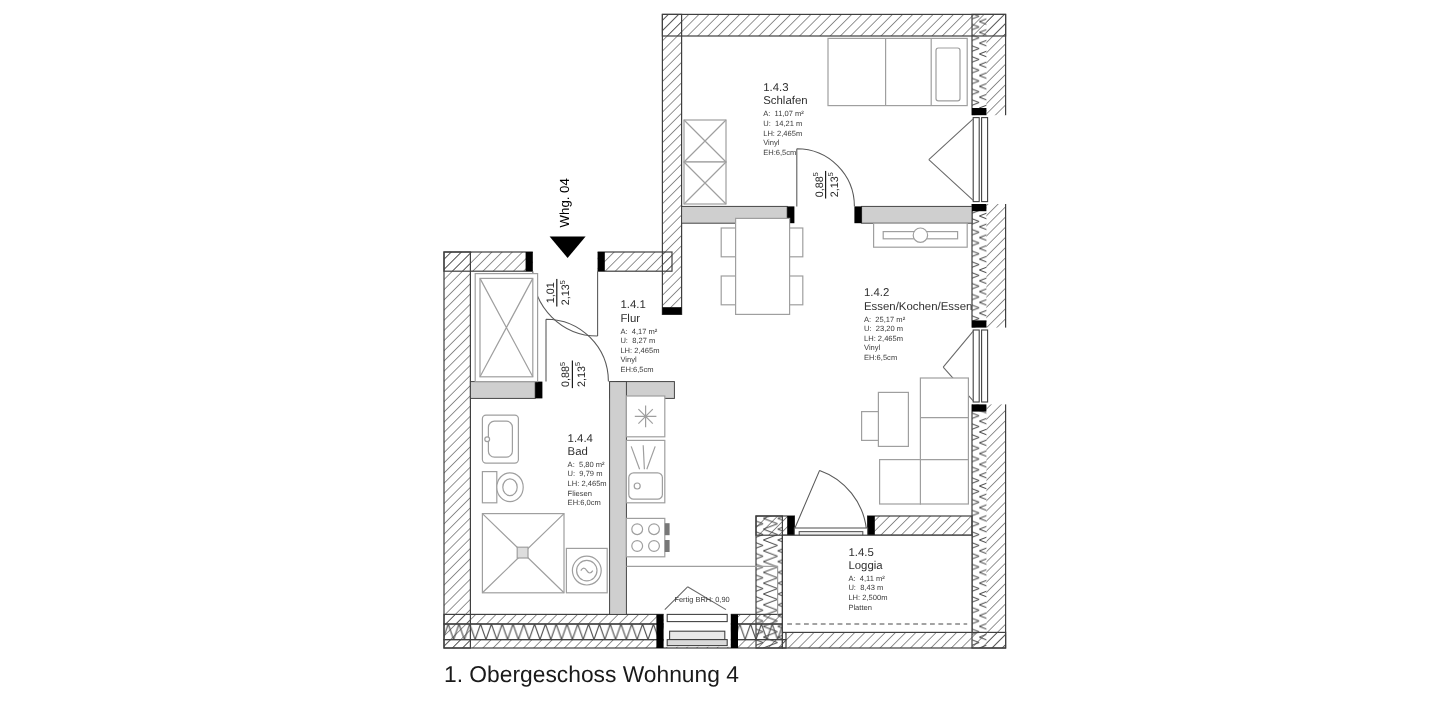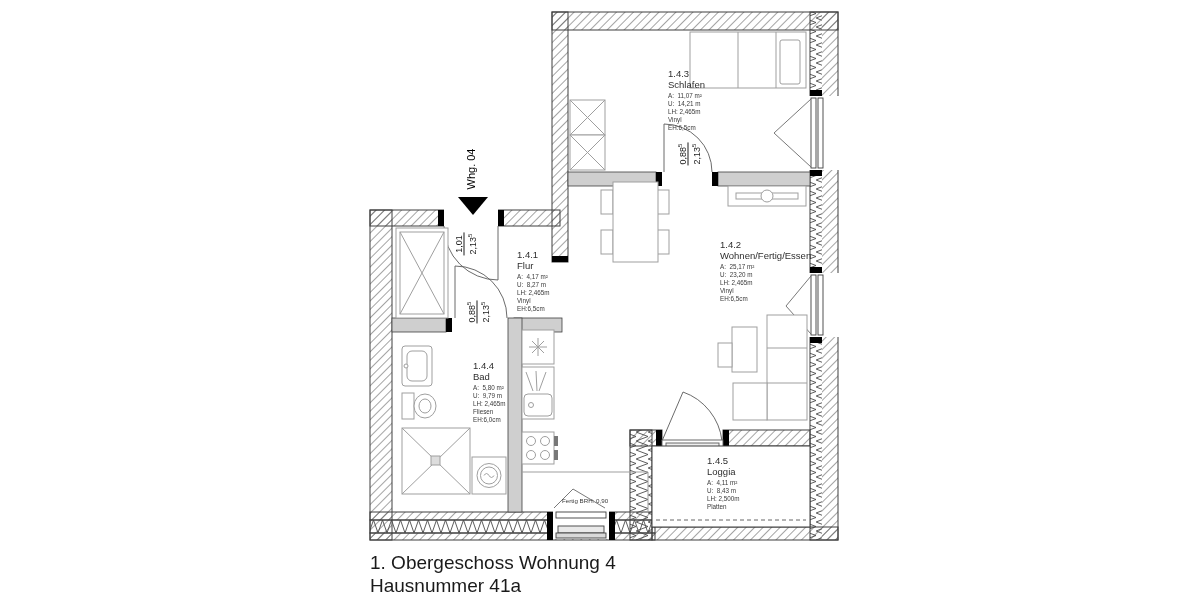--- a/index.html
+++ b/index.html
@@ -201,21 +201,21 @@
         <rect x="400" y="232" width="44" height="82"></rect>
         <path d="M400,232 L444,314 M444,232 L400,314" fill="none"></path>
       </g>
     </g>
 
     <polygon points="458,197 488,197 473,215" fill="#000"></polygon>
   </svg>
 
   <div class="whg-label" style="left:471px;top:169px;">Whg. 04</div>
 
-  <div class="room-label" style="left:668px;top:68px;">
+  <div class="room-label" style="left:636px;top:68px;">
     <div class="rno">1.4.3</div>
     <div class="rname">Schlafen</div>
     <div class="rspecs">
       <div>A:  11,07 m²</div>
       <div>U:  14,21 m</div>
       <div>LH: 2,465m</div>
       <div>Vinyl</div>
       <div>EH:6,5cm</div>
     </div>
   </div>
@@ -227,21 +227,21 @@
       <div>A:  4,17 m²</div>
       <div>U:  8,27 m</div>
       <div>LH: 2,465m</div>
       <div>Vinyl</div>
       <div>EH:6,5cm</div>
     </div>
   </div>
 
   <div class="room-label" style="left:720px;top:239px;">
     <div class="rno">1.4.2</div>
-    <div class="rname">Wohnen/Fertig/Essen</div>
+    <div class="rname">Essen/Kochen/Essen</div>
     <div class="rspecs">
       <div>A:  25,17 m²</div>
       <div>U:  23,20 m</div>
       <div>LH: 2,465m</div>
       <div>Vinyl</div>
       <div>EH:6,5cm</div>
     </div>
   </div>
 
   <div class="room-label" style="left:473px;top:360px;">
@@ -279,16 +279,15 @@
 
   <div class="dimlabel" style="left:477px;top:312px;">
     <span class="fr-top"><span>0,88</span><sup>5</sup></span>
     <span class="fr-bot"><span>2,13</span><sup>5</sup></span>
   </div>
 
   <div class="sill-note" style="left:562px;top:497px;">Fertig BRH: 0,90</div>
 
   <div class="title-block">
     <div>1. Obergeschoss Wohnung 4</div>
-    <div>Hausnummer 41a</div>
   </div>
 
 </div>
 
 </body></html>

